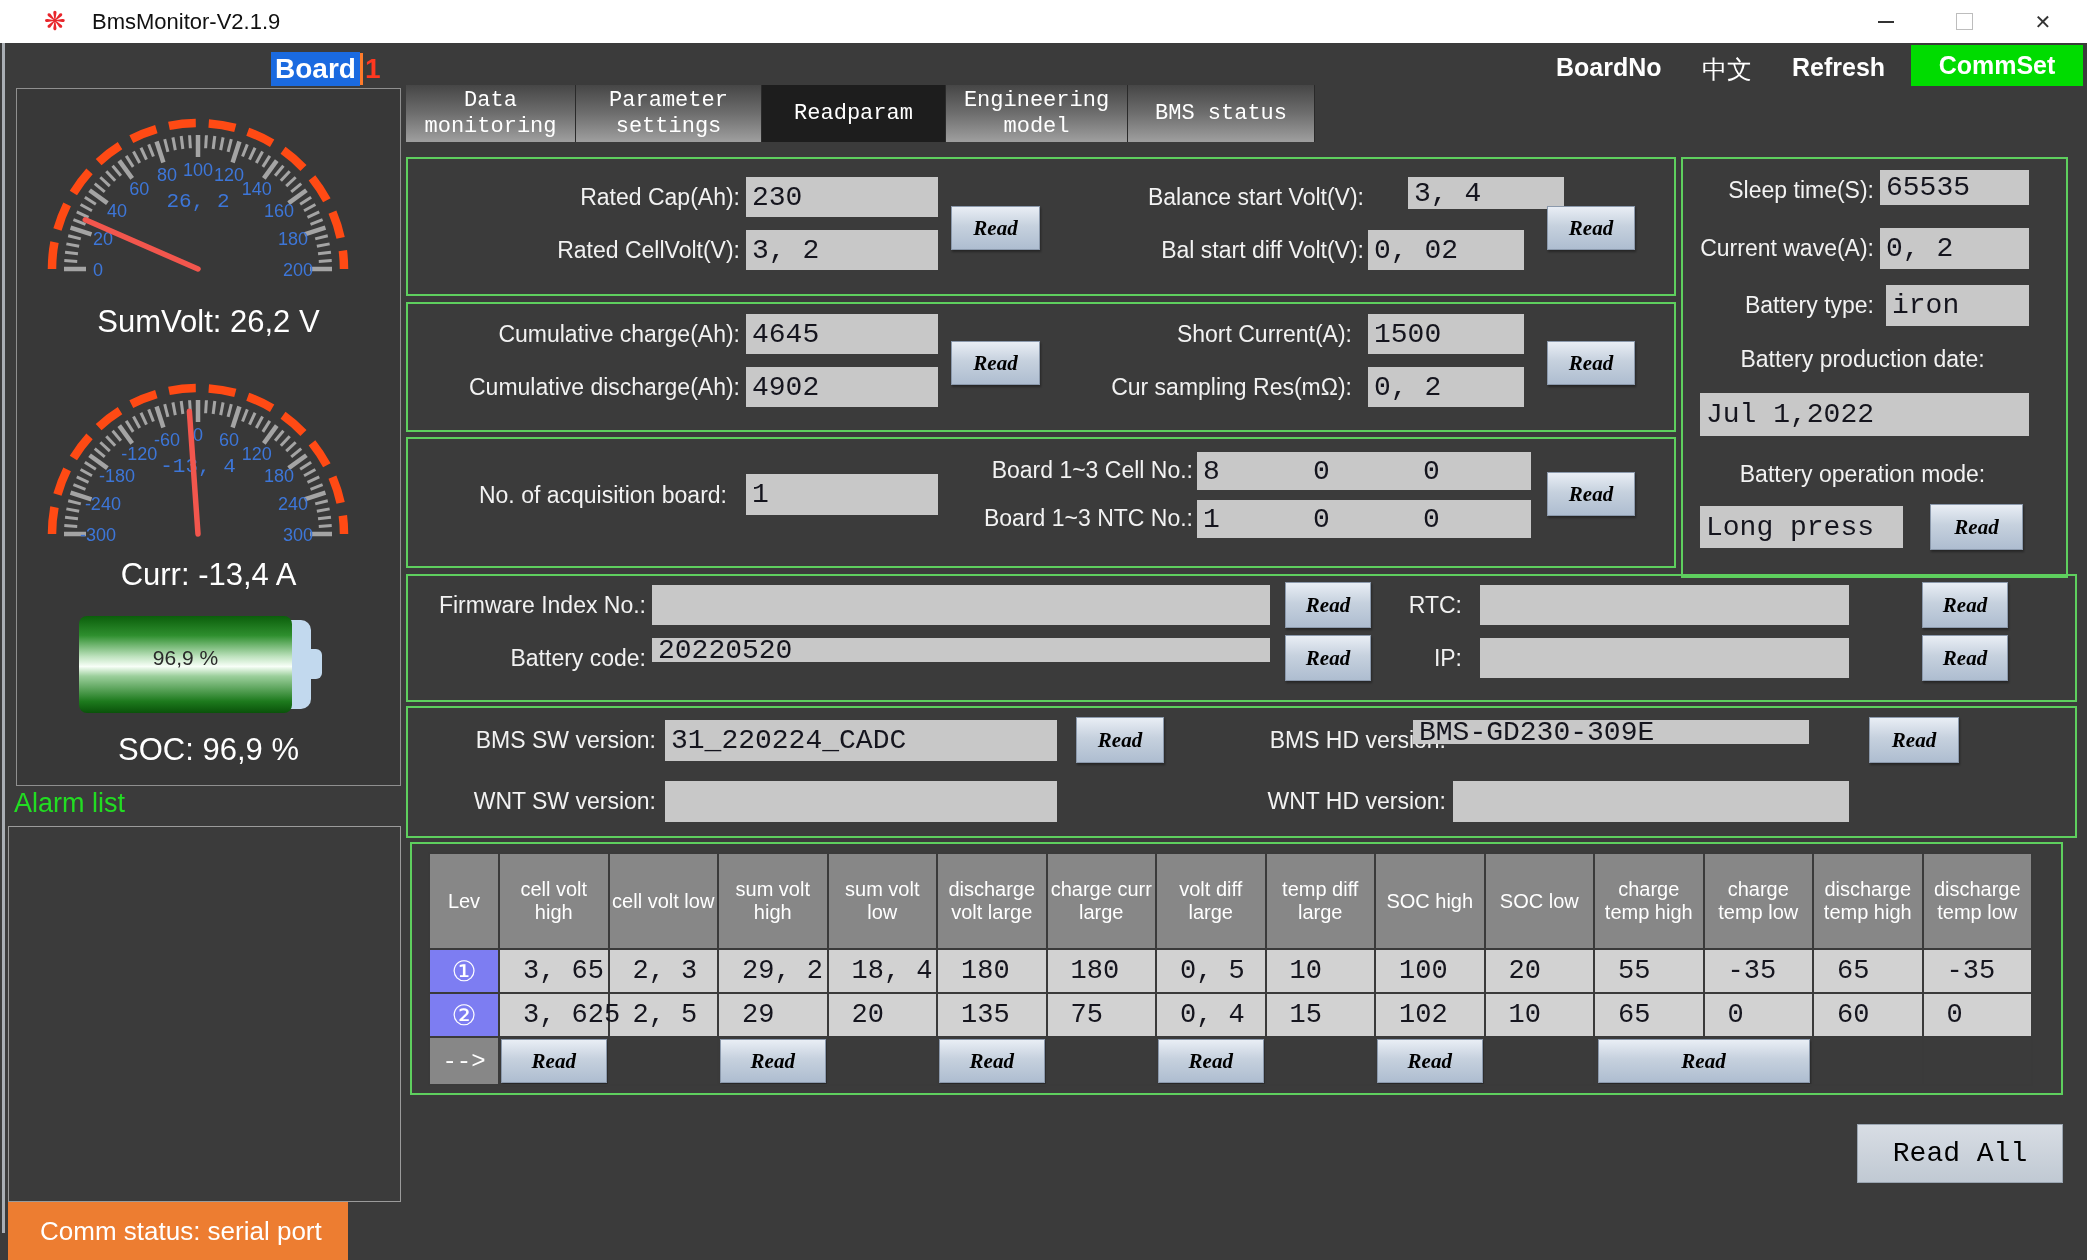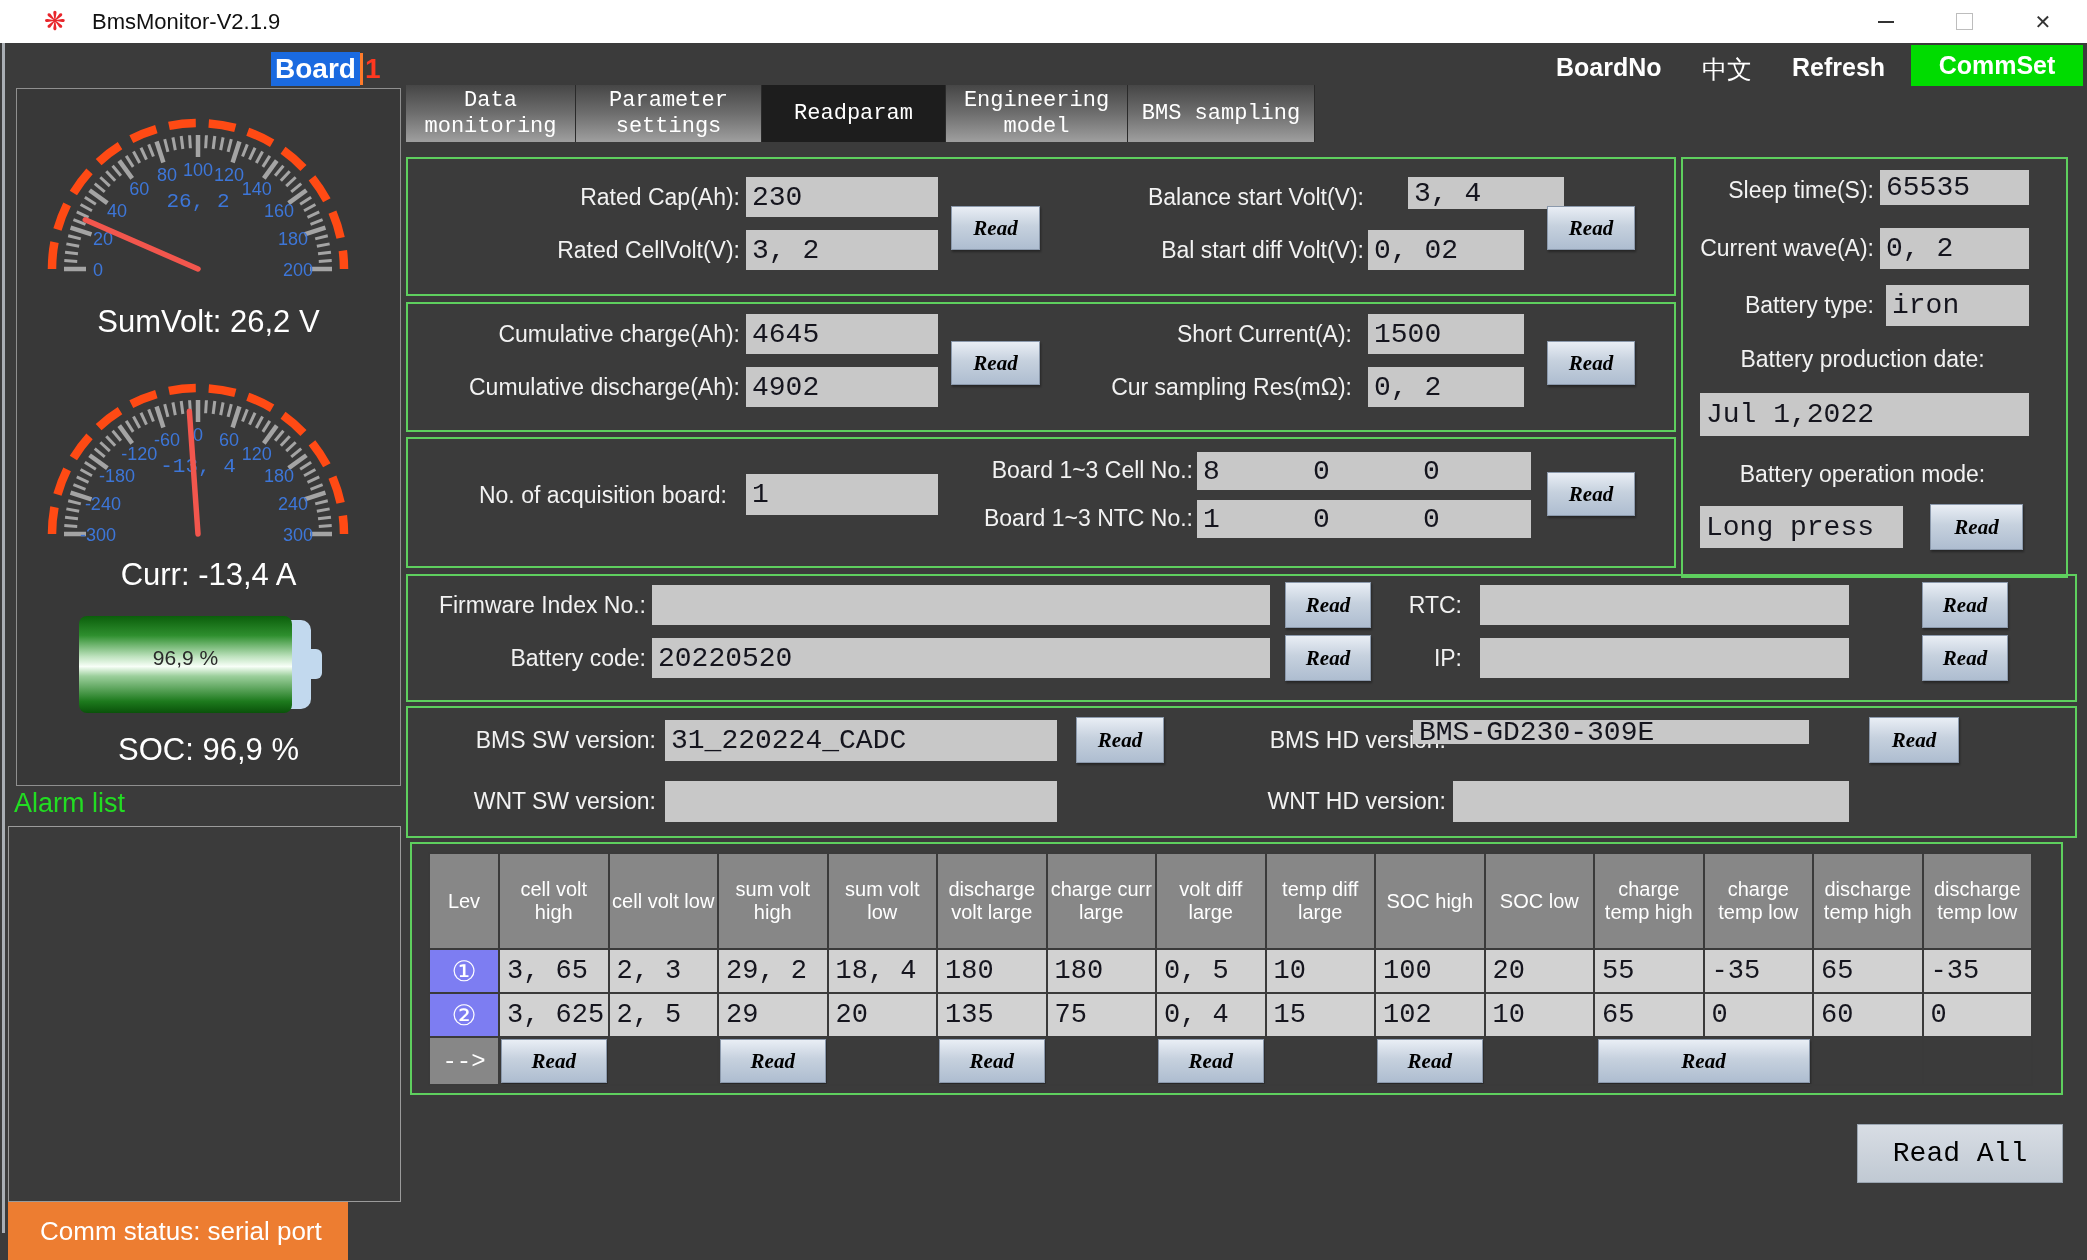--- a/index.html
+++ b/index.html
@@ -11,21 +11,21 @@
   .field{background:#c8c8c8;font-family:"Liberation Mono",monospace;font-size:28px;color:#15151e;white-space:nowrap;overflow:hidden;padding-left:6px;display:flex;align-items:center}
   .readbtn{background:linear-gradient(180deg,#e9eef5 0%,#c6d1de 45%,#aebdd0 100%);border:1px solid #8b99ac;color:#000;font-style:italic;font-weight:bold;font-size:21px;font-family:"Liberation Serif",serif;display:flex;align-items:center;justify-content:center;box-shadow:1px 2px 2px rgba(0,0,0,.35);box-sizing:border-box}
   .panel{border:2px solid #5ecf5e;box-sizing:border-box}
   .tabbar{left:406px;top:85px;height:57px;display:flex}
   .tab{background:linear-gradient(180deg,#464646,#6e6e6e 50%,#9f9f9f);border-right:1px solid #2a2a2a;color:#fff;font-family:"Liberation Mono",monospace;font-size:22px;line-height:26px;display:flex;flex-direction:column;align-items:center;justify-content:center;text-align:center;box-sizing:border-box}
   .tab.active{background:#1d1d1d}
   .sidecap{width:100%;text-align:center;color:#fff;font-size:31px}
   table.alarm{border-collapse:collapse;table-layout:fixed}
   table.alarm th{background:#878787;color:#fff;font-size:20px;font-weight:400;border:2px solid #3a3a3a;line-height:23px;padding:0 2px;height:94px}
   table.alarm td{border:2px solid #3a3a3a;height:40px}
-  td.val{background:#d2d2d2;font-family:"Liberation Mono",monospace;font-size:27px;color:#15151e;padding-left:7px;white-space:nowrap}
+  td.val{background:#d2d2d2;font-family:"Liberation Mono",monospace;font-size:27px;color:#15151e;padding-left:23px;white-space:nowrap}
   td.lev{background:#7d7df2;color:#fff;text-align:center;font-size:28px;font-family:"DejaVu Sans",sans-serif}
   td.arrow{background:#878787;color:#fff;text-align:center;font-family:"Liberation Mono",monospace;font-size:24px}
   td.btncell{background:#3b3b3b;padding:1px}
   td.emptyc{background:#3b3b3b}
   .winbtn{top:0;height:43px;display:flex;align-items:center;justify-content:center}
 </style>
 </head>
 <body>
 
 <div class="abs titlebar">
@@ -60,21 +60,21 @@
   <div class="tab" style="width:186px">
       <span>Parameter settings</span>
     </div>
   <div class="tab active" style="width:184px">
       <span>Readparam</span>
     </div>
   <div class="tab" style="width:182px">
       <span>Engineering model</span>
     </div>
   <div class="tab" style="width:187px">
-      <span>BMS sampling</span>
+      <span>BMS status</span>
     </div>
 </div>
 
 <div class="abs" style="left:16px;top:88px;width:385px;height:698px;border:1px solid #8f8f8f;background:#383838;box-sizing:border-box">
   <div class="abs" style="left:0;top:12px;width:383px;height:176px"><svg viewBox="0 0 383 176" width="383" height="176">
         <path d="M 35 168 A 146 146 0 0 1 327 168" fill="none" stroke="#ff4a14" stroke-width="8.5" stroke-dasharray="27 13"></path>
         <line x1="47" y1="167.99999999999997" x2="69" y2="168" stroke="#a4a4a4" stroke-width="4.5"></line>
         <line x1="47.26441839061161" y1="159.58607038307198" x2="60.23876586017914" y2="160.40234713695307" stroke="#a4a4a4" stroke-width="3"></line>
         <line x1="48.05663002385998" y1="151.2053467023832" x2="60.95412114094819" y2="152.83467873871916" stroke="#a4a4a4" stroke-width="3"></line>
         <line x1="49.373508402355725" y1="142.89090384551284" x2="62.14324266182868" y2="145.32686093512729" stroke="#a4a4a4" stroke-width="3"></line>
@@ -272,21 +272,21 @@
 <div class="abs readbtn" style="left:1930px;top:504px;width:93px;height:46px">Read</div>
 
 <div class="abs panel" style="left:406px;top:574px;width:1671px;height:128px"></div>
 <div class="abs lbl" style="left:406px;top:590px;width:240px">Firmware Index No.:</div>
 <div class="abs field" style="left:652px;top:585px;width:612px;height:40px"></div>
 <div class="abs readbtn" style="left:1285px;top:582px;width:86px;height:46px">Read</div>
 <div class="abs lbl" style="left:1362px;top:590px;width:100px">RTC:</div>
 <div class="abs field" style="left:1480px;top:585px;width:363px;height:40px"></div>
 <div class="abs readbtn" style="left:1922px;top:582px;width:86px;height:46px">Read</div>
 <div class="abs lbl" style="left:406px;top:643px;width:240px">Battery code:</div>
-<div class="abs field" style="left:652px;top:638px;width:612px;height:40px">20220520</div>
+<div class="abs field" style="left:652px;top:638px;width:612px;height:24px">20220520</div>
 <div class="abs readbtn" style="left:1285px;top:635px;width:86px;height:46px">Read</div>
 <div class="abs lbl" style="left:1362px;top:643px;width:100px">IP:</div>
 <div class="abs field" style="left:1480px;top:638px;width:363px;height:40px"></div>
 <div class="abs readbtn" style="left:1922px;top:635px;width:86px;height:46px">Read</div>
 
 <div class="abs panel" style="left:406px;top:706px;width:1671px;height:132px"></div>
 <div class="abs lbl" style="left:416px;top:725px;width:240px">BMS SW version:</div>
 <div class="abs field" style="left:665px;top:720px;width:386px;height:41px">31_220224_CADC</div>
 <div class="abs readbtn" style="left:1076px;top:717px;width:88px;height:46px">Read</div>
 <div class="abs lbl" style="left:1206px;top:725px;width:240px">BMS HD version:</div>

